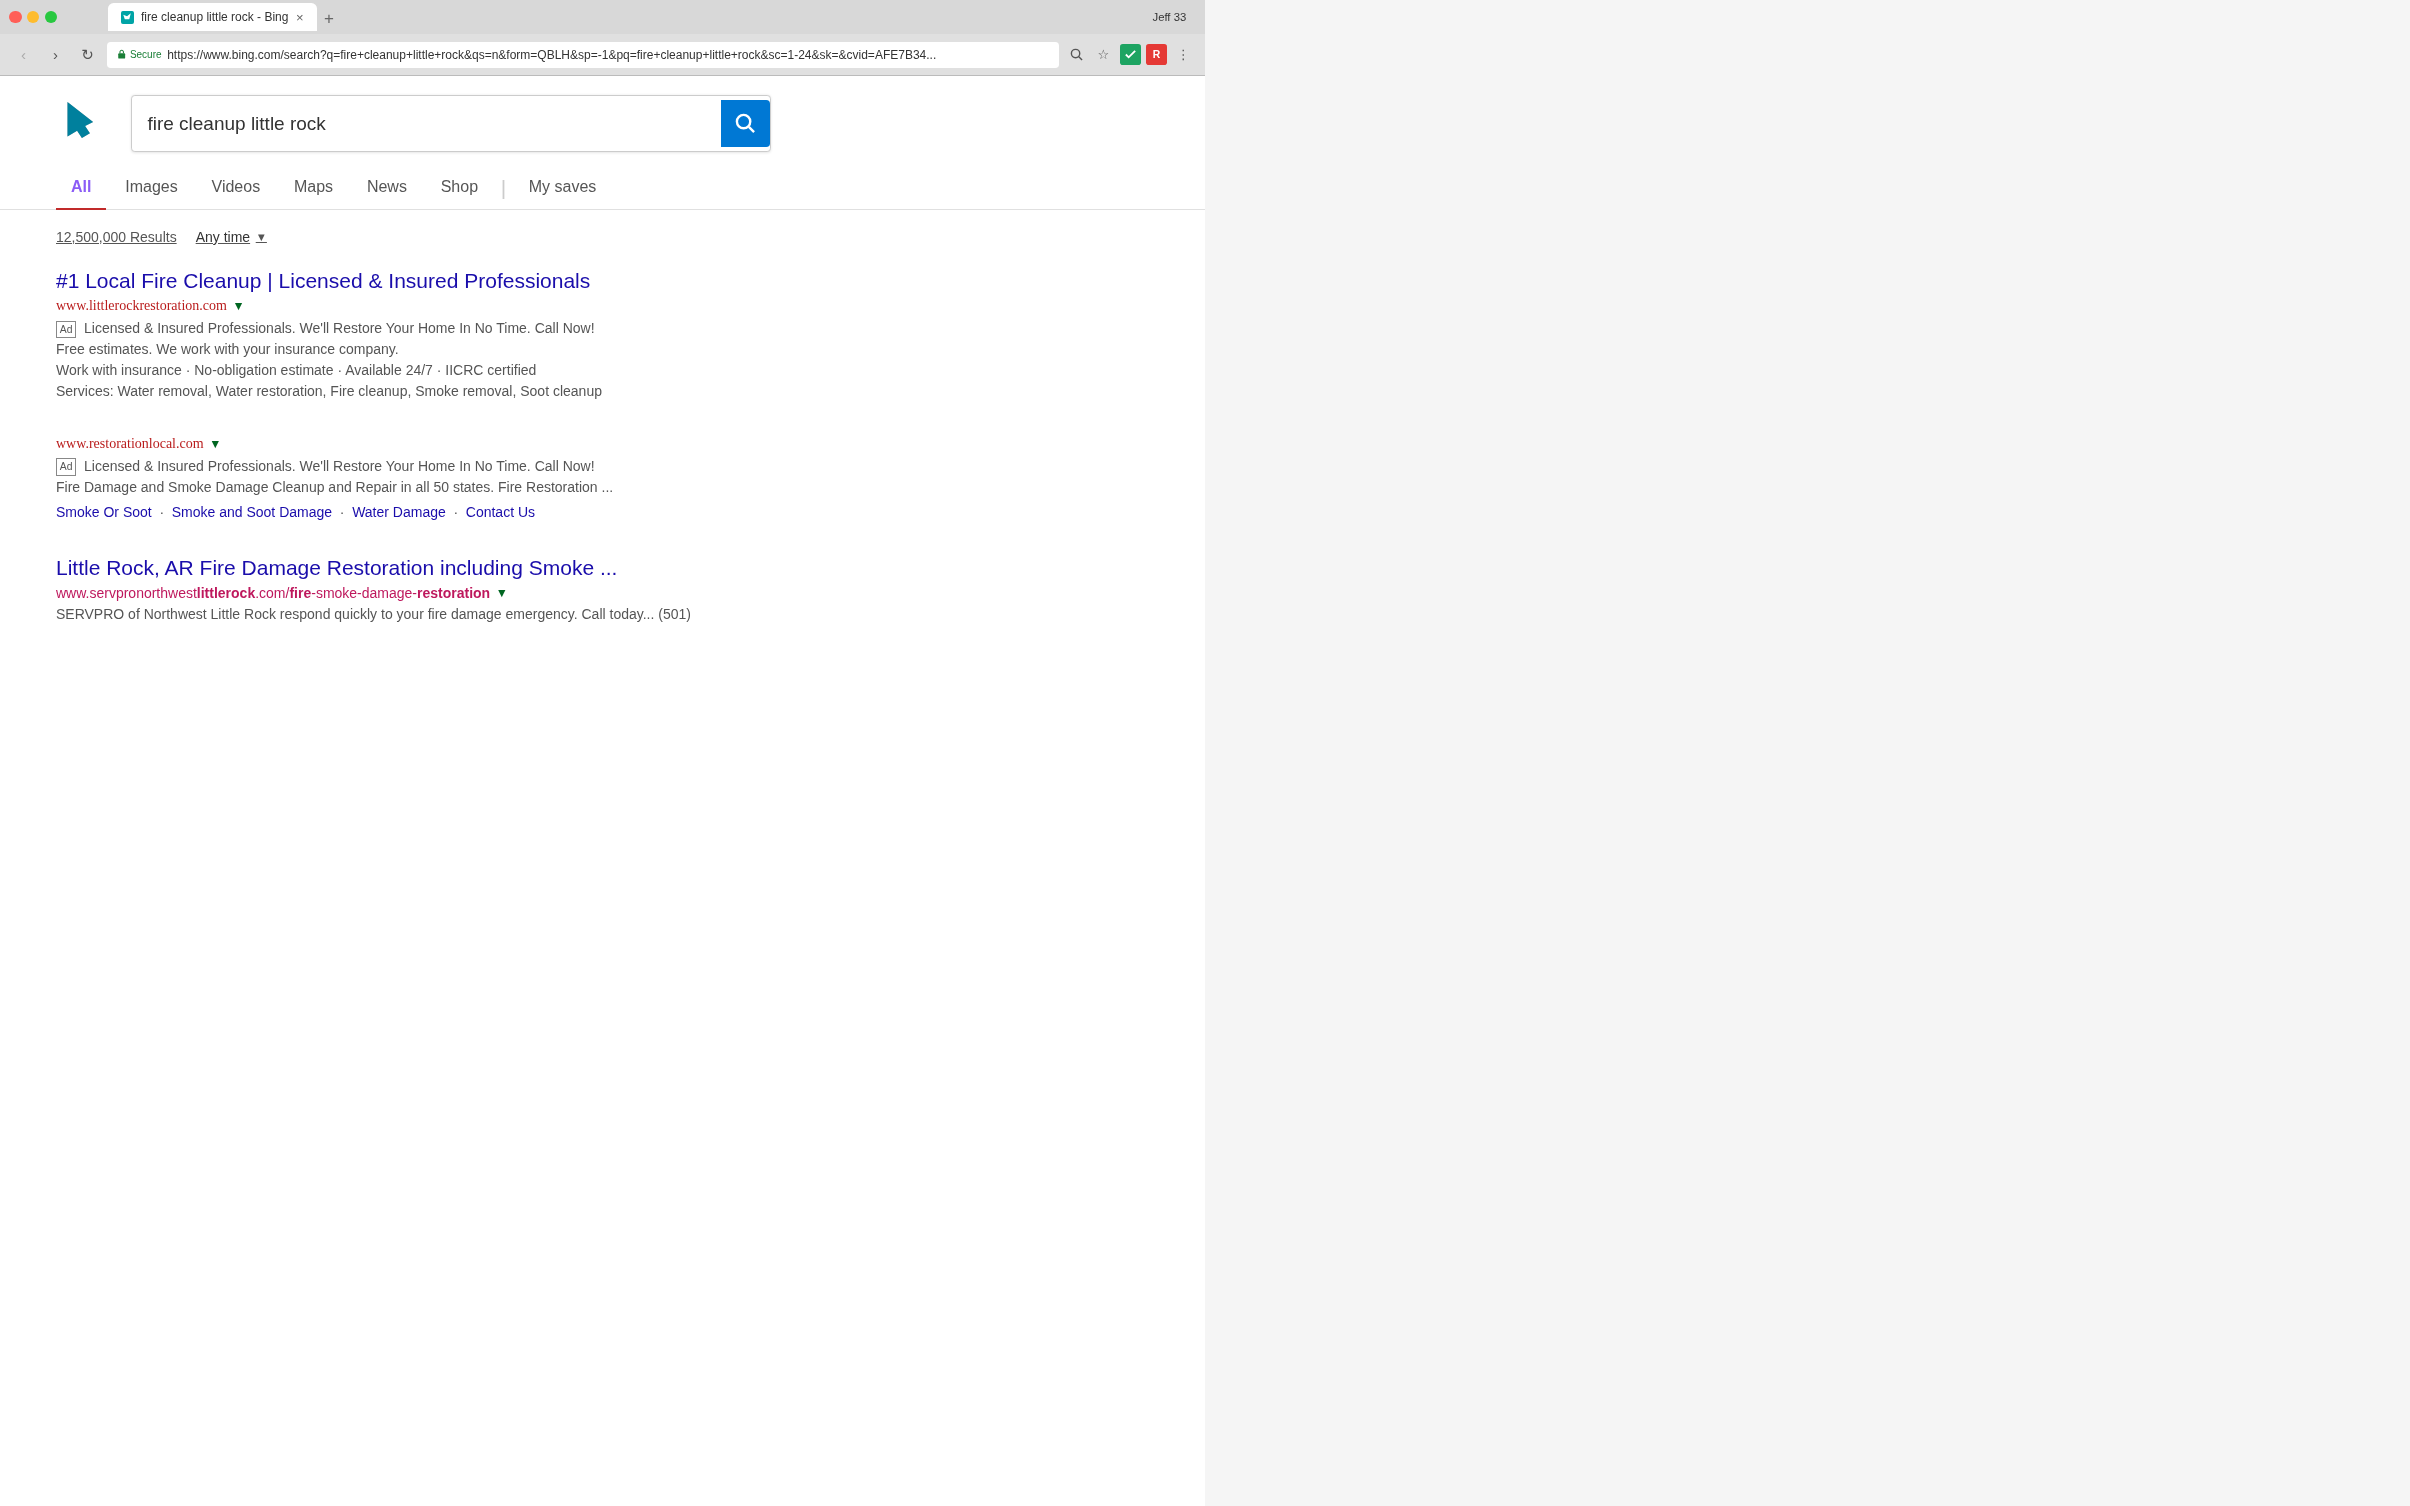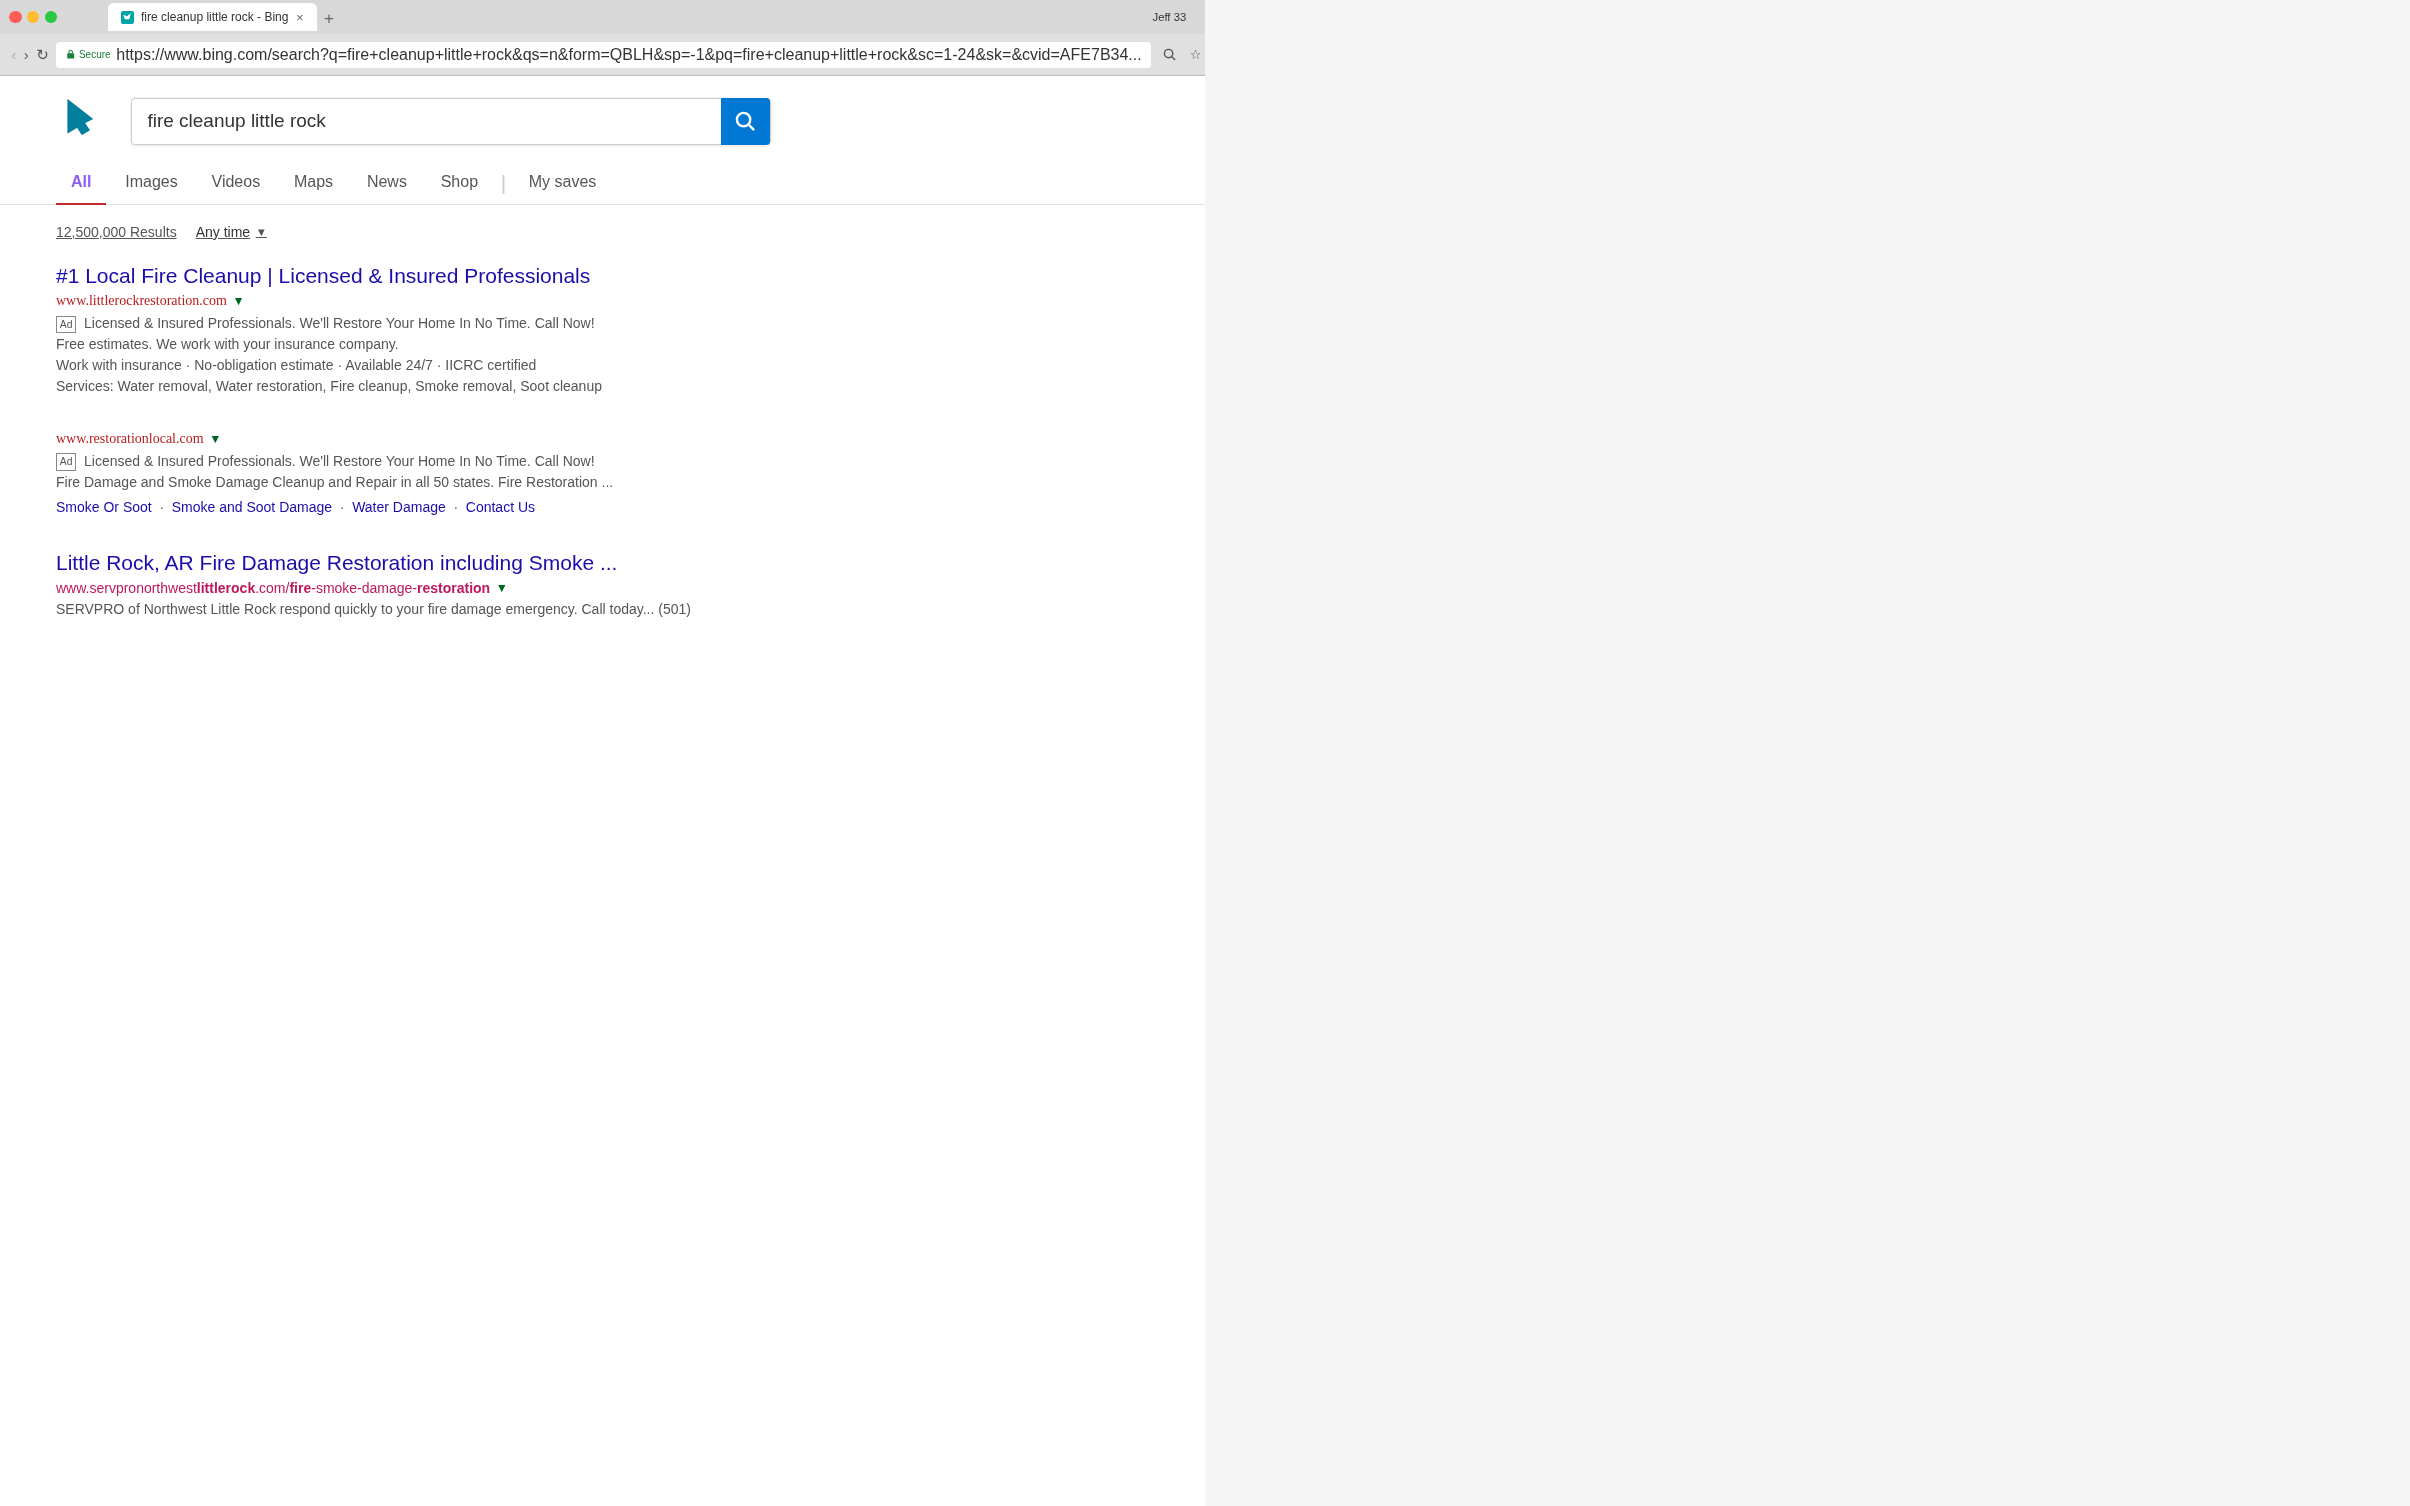--- a/index.html
+++ b/index.html
@@ -139,21 +139,21 @@
       gap: 3.8px;
       color: #1a7f37;
       font-size: 10px;
     }
     .lock-icon {
       width: 9.4px;
       height: 10.4px;
       display: inline-block;
     }
     .url-text {
-      font-size: 16px;
+      font-size: 12px;
       color: #333;
       overflow: hidden;
       text-overflow: ellipsis;
       white-space: nowrap;
     }
     .address-icons {
       display: flex;
       gap: 5.6px;
       align-items: center;
     }
@@ -193,21 +193,21 @@
       width: 47px;
       height: 52px;
     }
     .search-box-container {
       flex: 1;
       max-width: 640px;
       display: flex;
       align-items: center;
       border: 0.9px solid #ccc;
       border-radius: 3.8px;
-      height: 47px;
+      height: 57px;
       background: white;
       box-shadow: 0 0.9px 2.8px rgba(0,0,0,0.1);
     }
     .search-input {
       flex: 1;
       border: none;
       outline: none;
       font-size: 19px;
       padding: 0 15px;
       color: #333;

